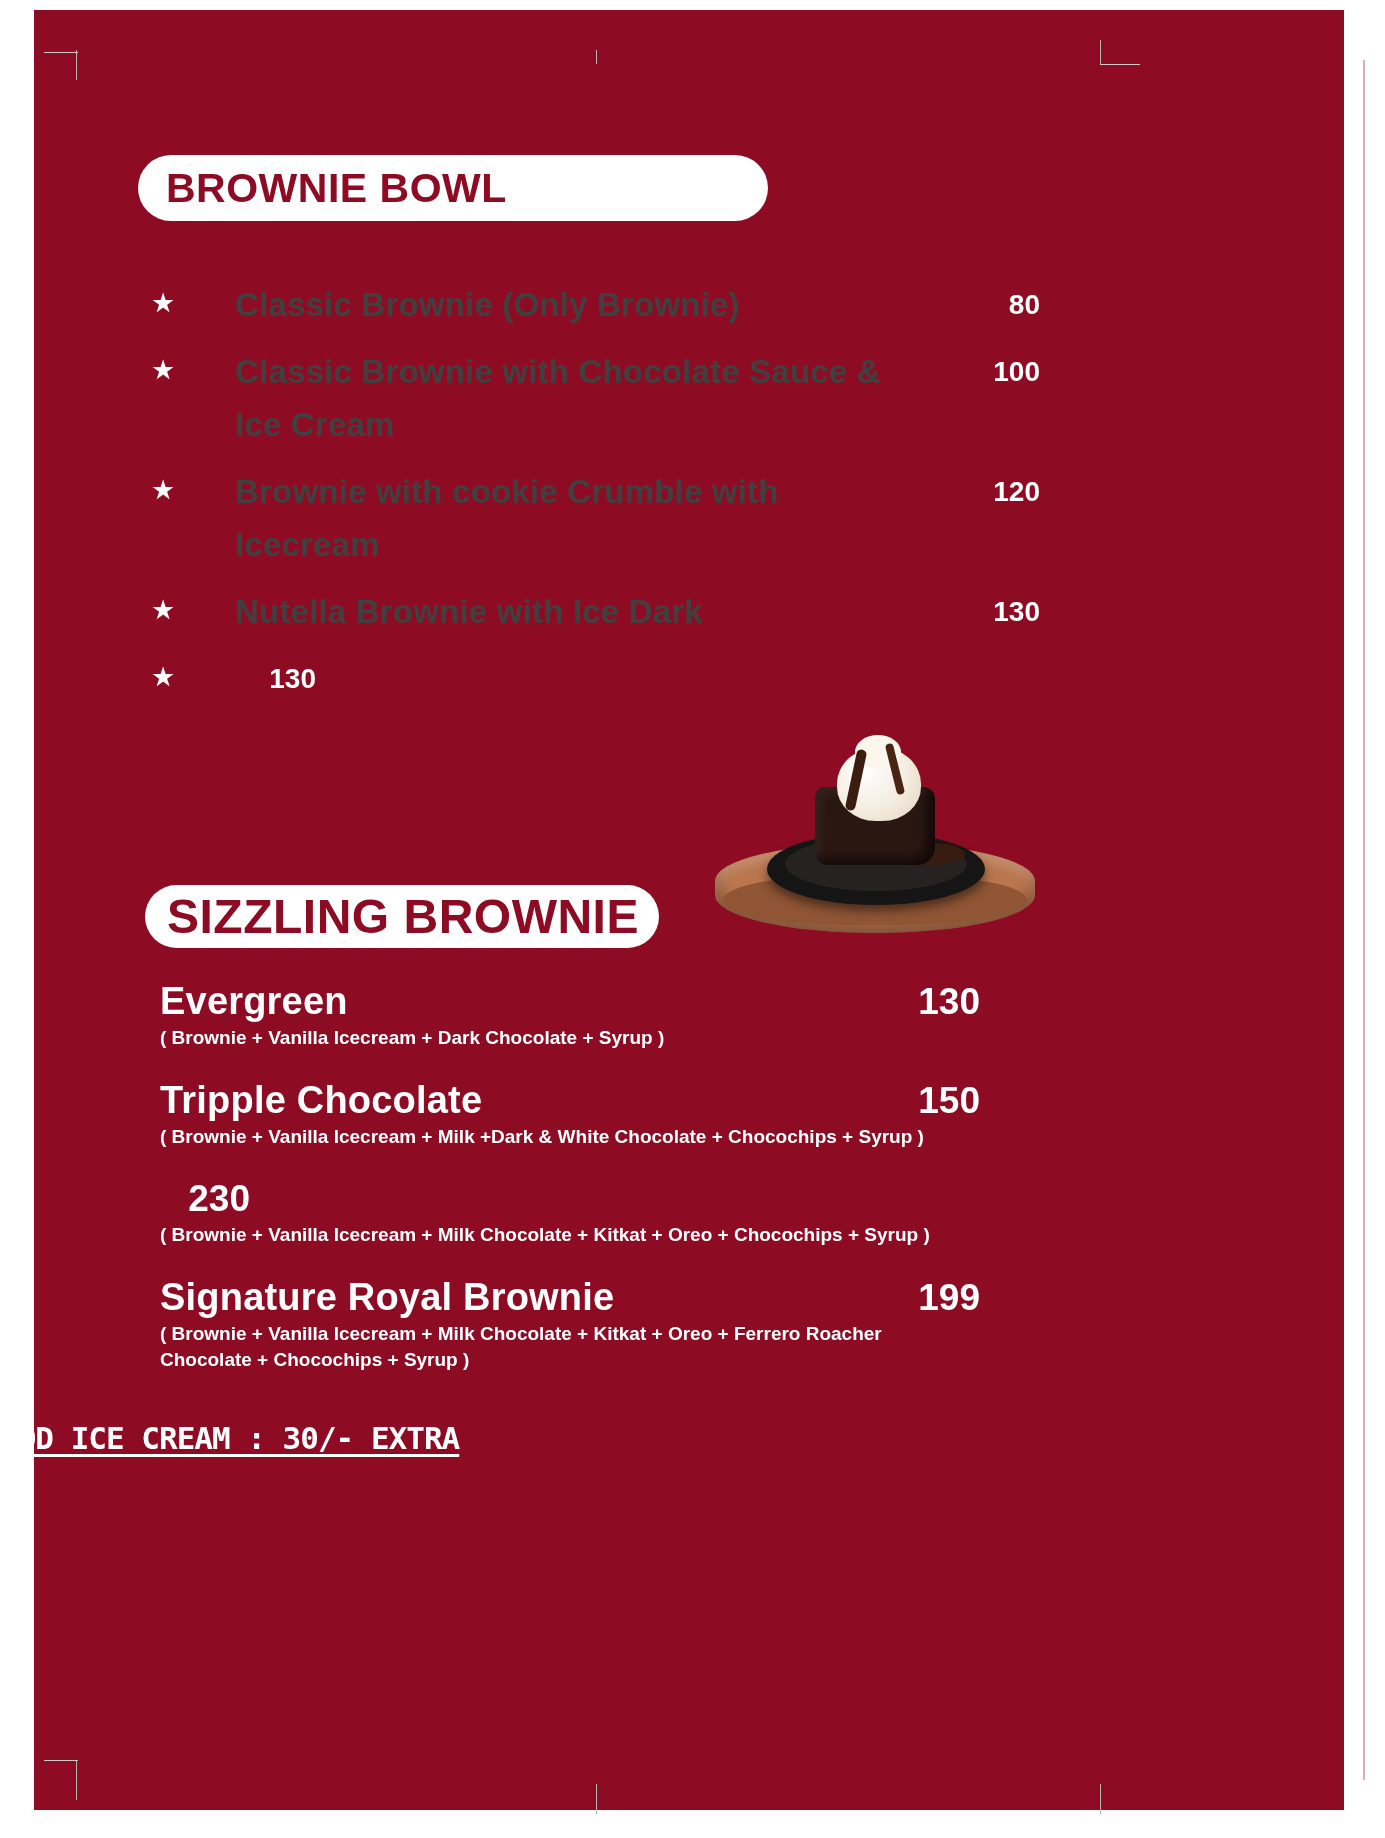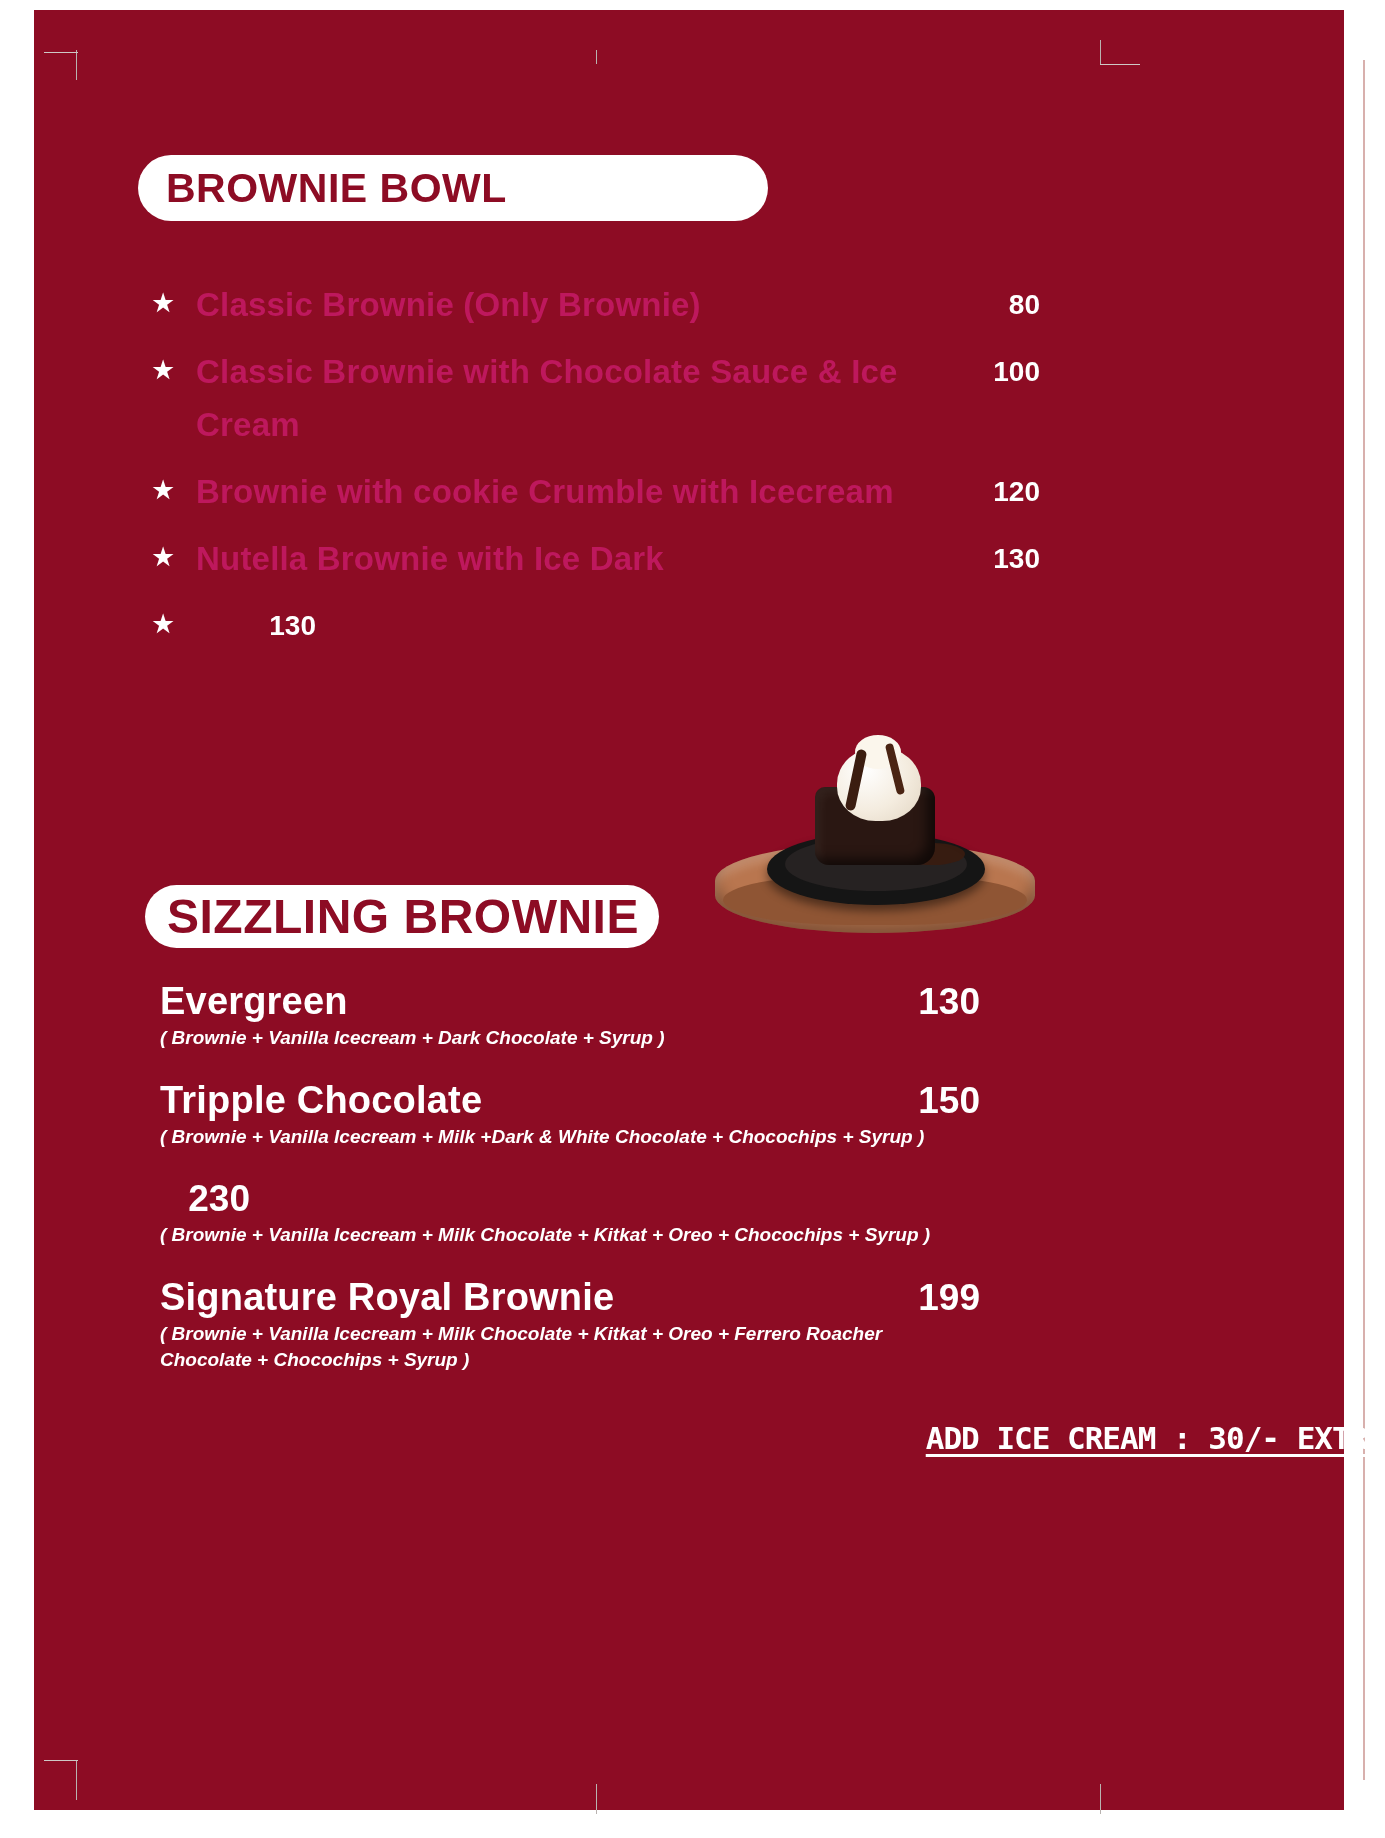--- a/index.html
+++ b/index.html
@@ -94,25 +94,26 @@
   .star {
     width: 66px;
     flex: 0 0 66px;
     color: #ffffff;
     font-size: 27px;
     line-height: 50px;
     text-align: center;
   }
   .bowl-name {
     flex: 1 1 auto;
-    color: #be185d;
+    color: #404040;
     font-size: 33px;
     font-weight: 700;
     line-height: 53px;
     letter-spacing: 0.2px;
+    margin-left: 39px;
   }
   .bowl-price {
     flex: 0 0 120px;
     text-align: right;
     color: #ffffff;
     font-size: 28px;
     font-weight: 800;
     line-height: 53px;
     padding-right: 20px;
   }
@@ -253,29 +254,28 @@
     min-width: 90px;
     text-align: right;
   }
   .sizz-desc {
     color: #ffffff;
     font-size: 19px;
     font-weight: 700;
     line-height: 26px;
     margin-top: 2px;
     max-width: 800px;
-    font-style: italic;
   }
 
   .footer-note {
     position: absolute;
     left: 0;
     top: 1420px;
     width: 1385px;
-    text-align: right;
+    text-align: left;
     color: #ffffff;
     font-family: "DejaVu Sans Mono", monospace;
     font-size: 31px;
     font-weight: 700;
     letter-spacing: -1px;
     text-decoration: underline;
     text-underline-offset: 5px;
   }
 </style>
 </head>

